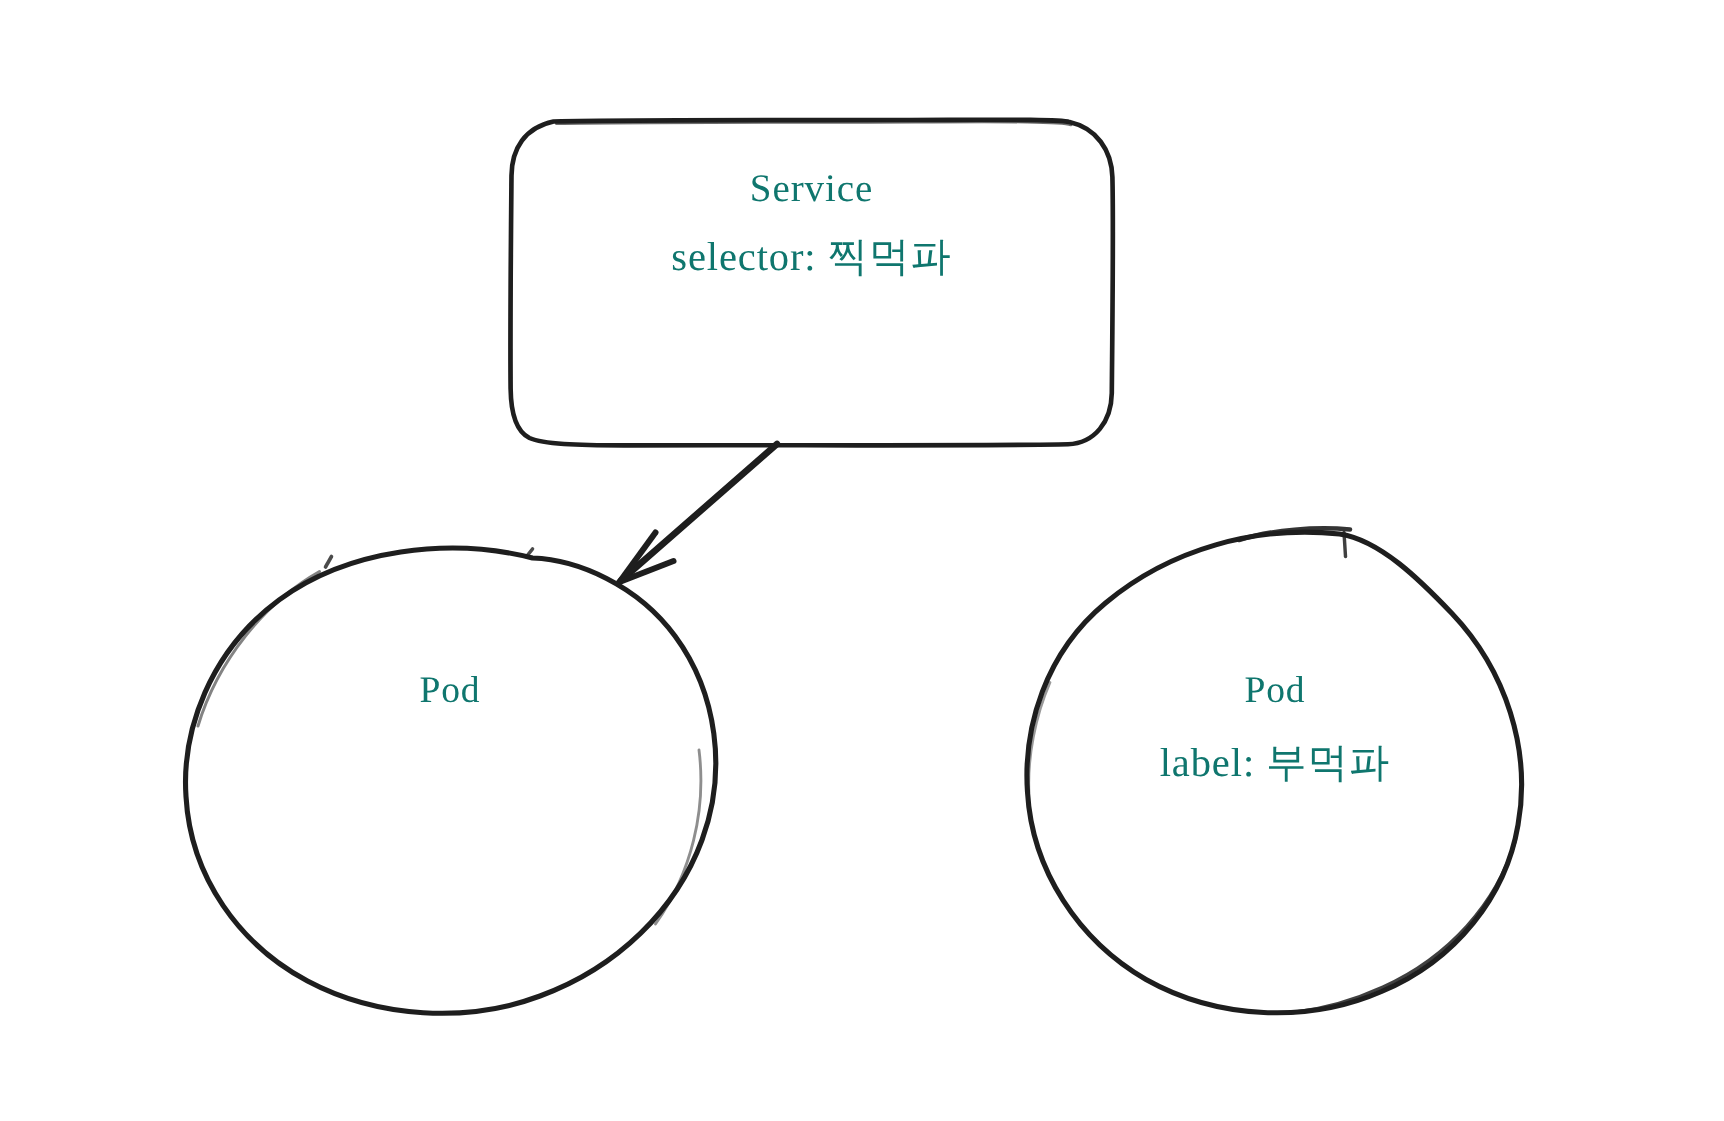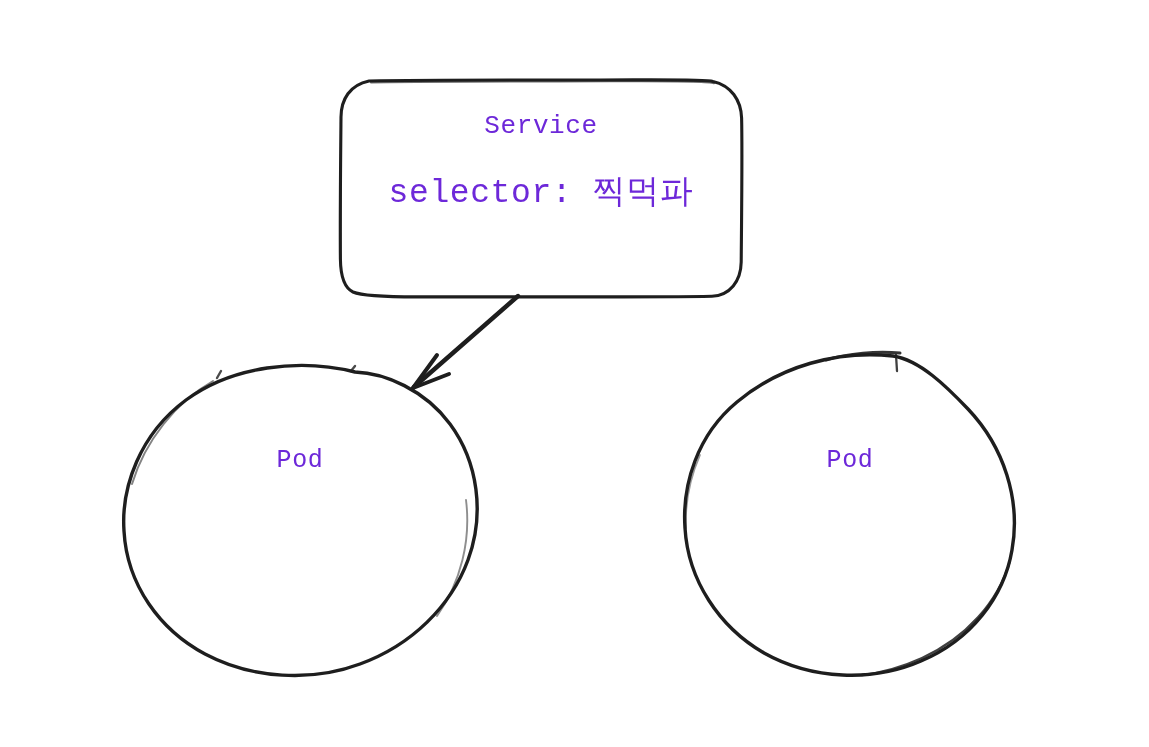--- a/index.html
+++ b/index.html
@@ -22,39 +22,39 @@
   #sketch {
     position: absolute;
     left: 0;
     top: 0;
     width: 1149px;
     height: 747px;
   }
   .node-label {
     position: absolute;
     text-align: center;
-    color: #6d28d9;
-    font-family: Liberation Mono, monospace;
+    color: #0f766e;
+    font-family: Liberation Serif, serif;
     line-height: 1.42;
     letter-spacing: 0.6px;
     white-space: nowrap;
     user-select: none;
   }
   .label-line {
     display: block;
   }
   
   #service-text {
     left: 341px;
     top: 108px;
     width: 400px;
     font-size: 27px;
   }
   #service-text .line-title { font-size: 26px; }
-  #service-text .line-sub   { font-size: 33px; margin-top: 26px; }
+  #service-text .line-sub   { font-size: 27px; margin-top: 7px; }
 
   
   #pod-left-text {
     left: 150px;
     top: 443px;
     width: 300px;
     font-size: 27px;
   }
   #pod-left-text .line-title { font-size: 25px; }
   #pod-left-text .line-sub   { font-size: 27px; margin-top: 10px; }
@@ -145,15 +145,16 @@
     <span class="label-line line-title">Service</span>
     <span class="label-line line-sub">selector: 찍먹파</span>
   </div>
 
   <div class="node-label" id="pod-left-text">
     <span class="label-line line-title">Pod</span>
   </div>
 
   <div class="node-label" id="pod-right-text">
     <span class="label-line line-title">Pod</span>
+    <span class="label-line line-sub">label: 부먹파</span>
   </div>
 
 </div>
 
 </body></html>

